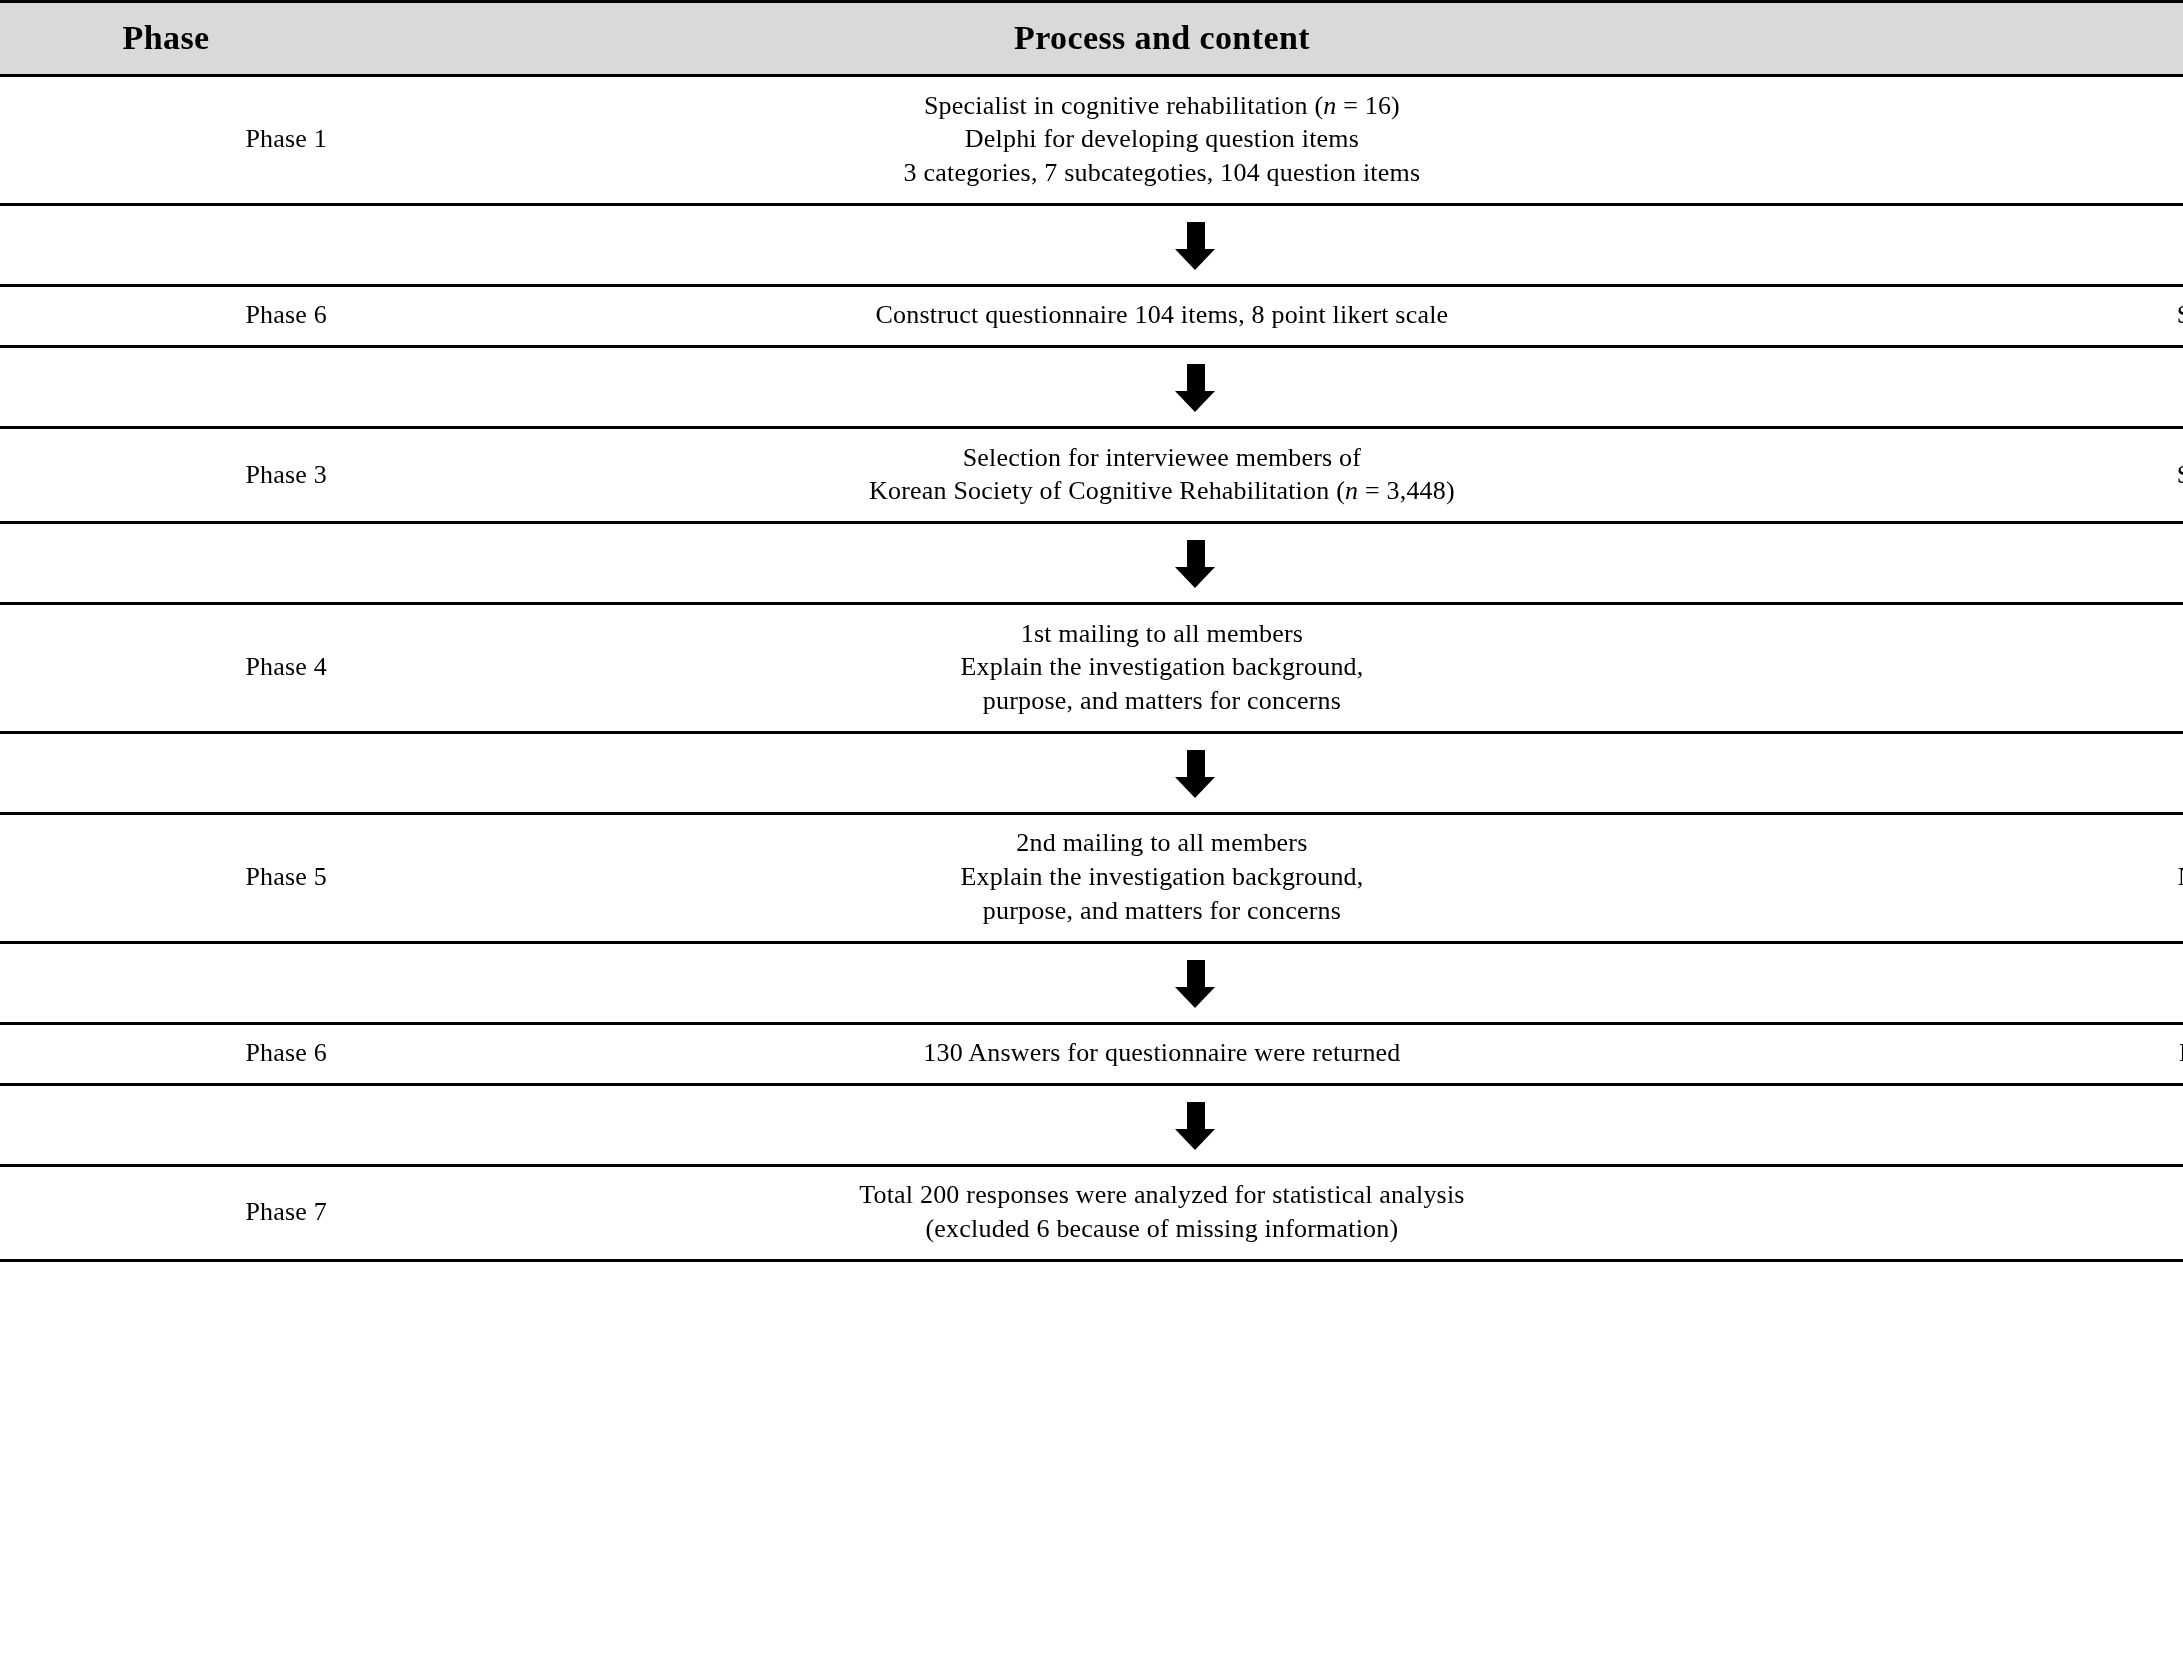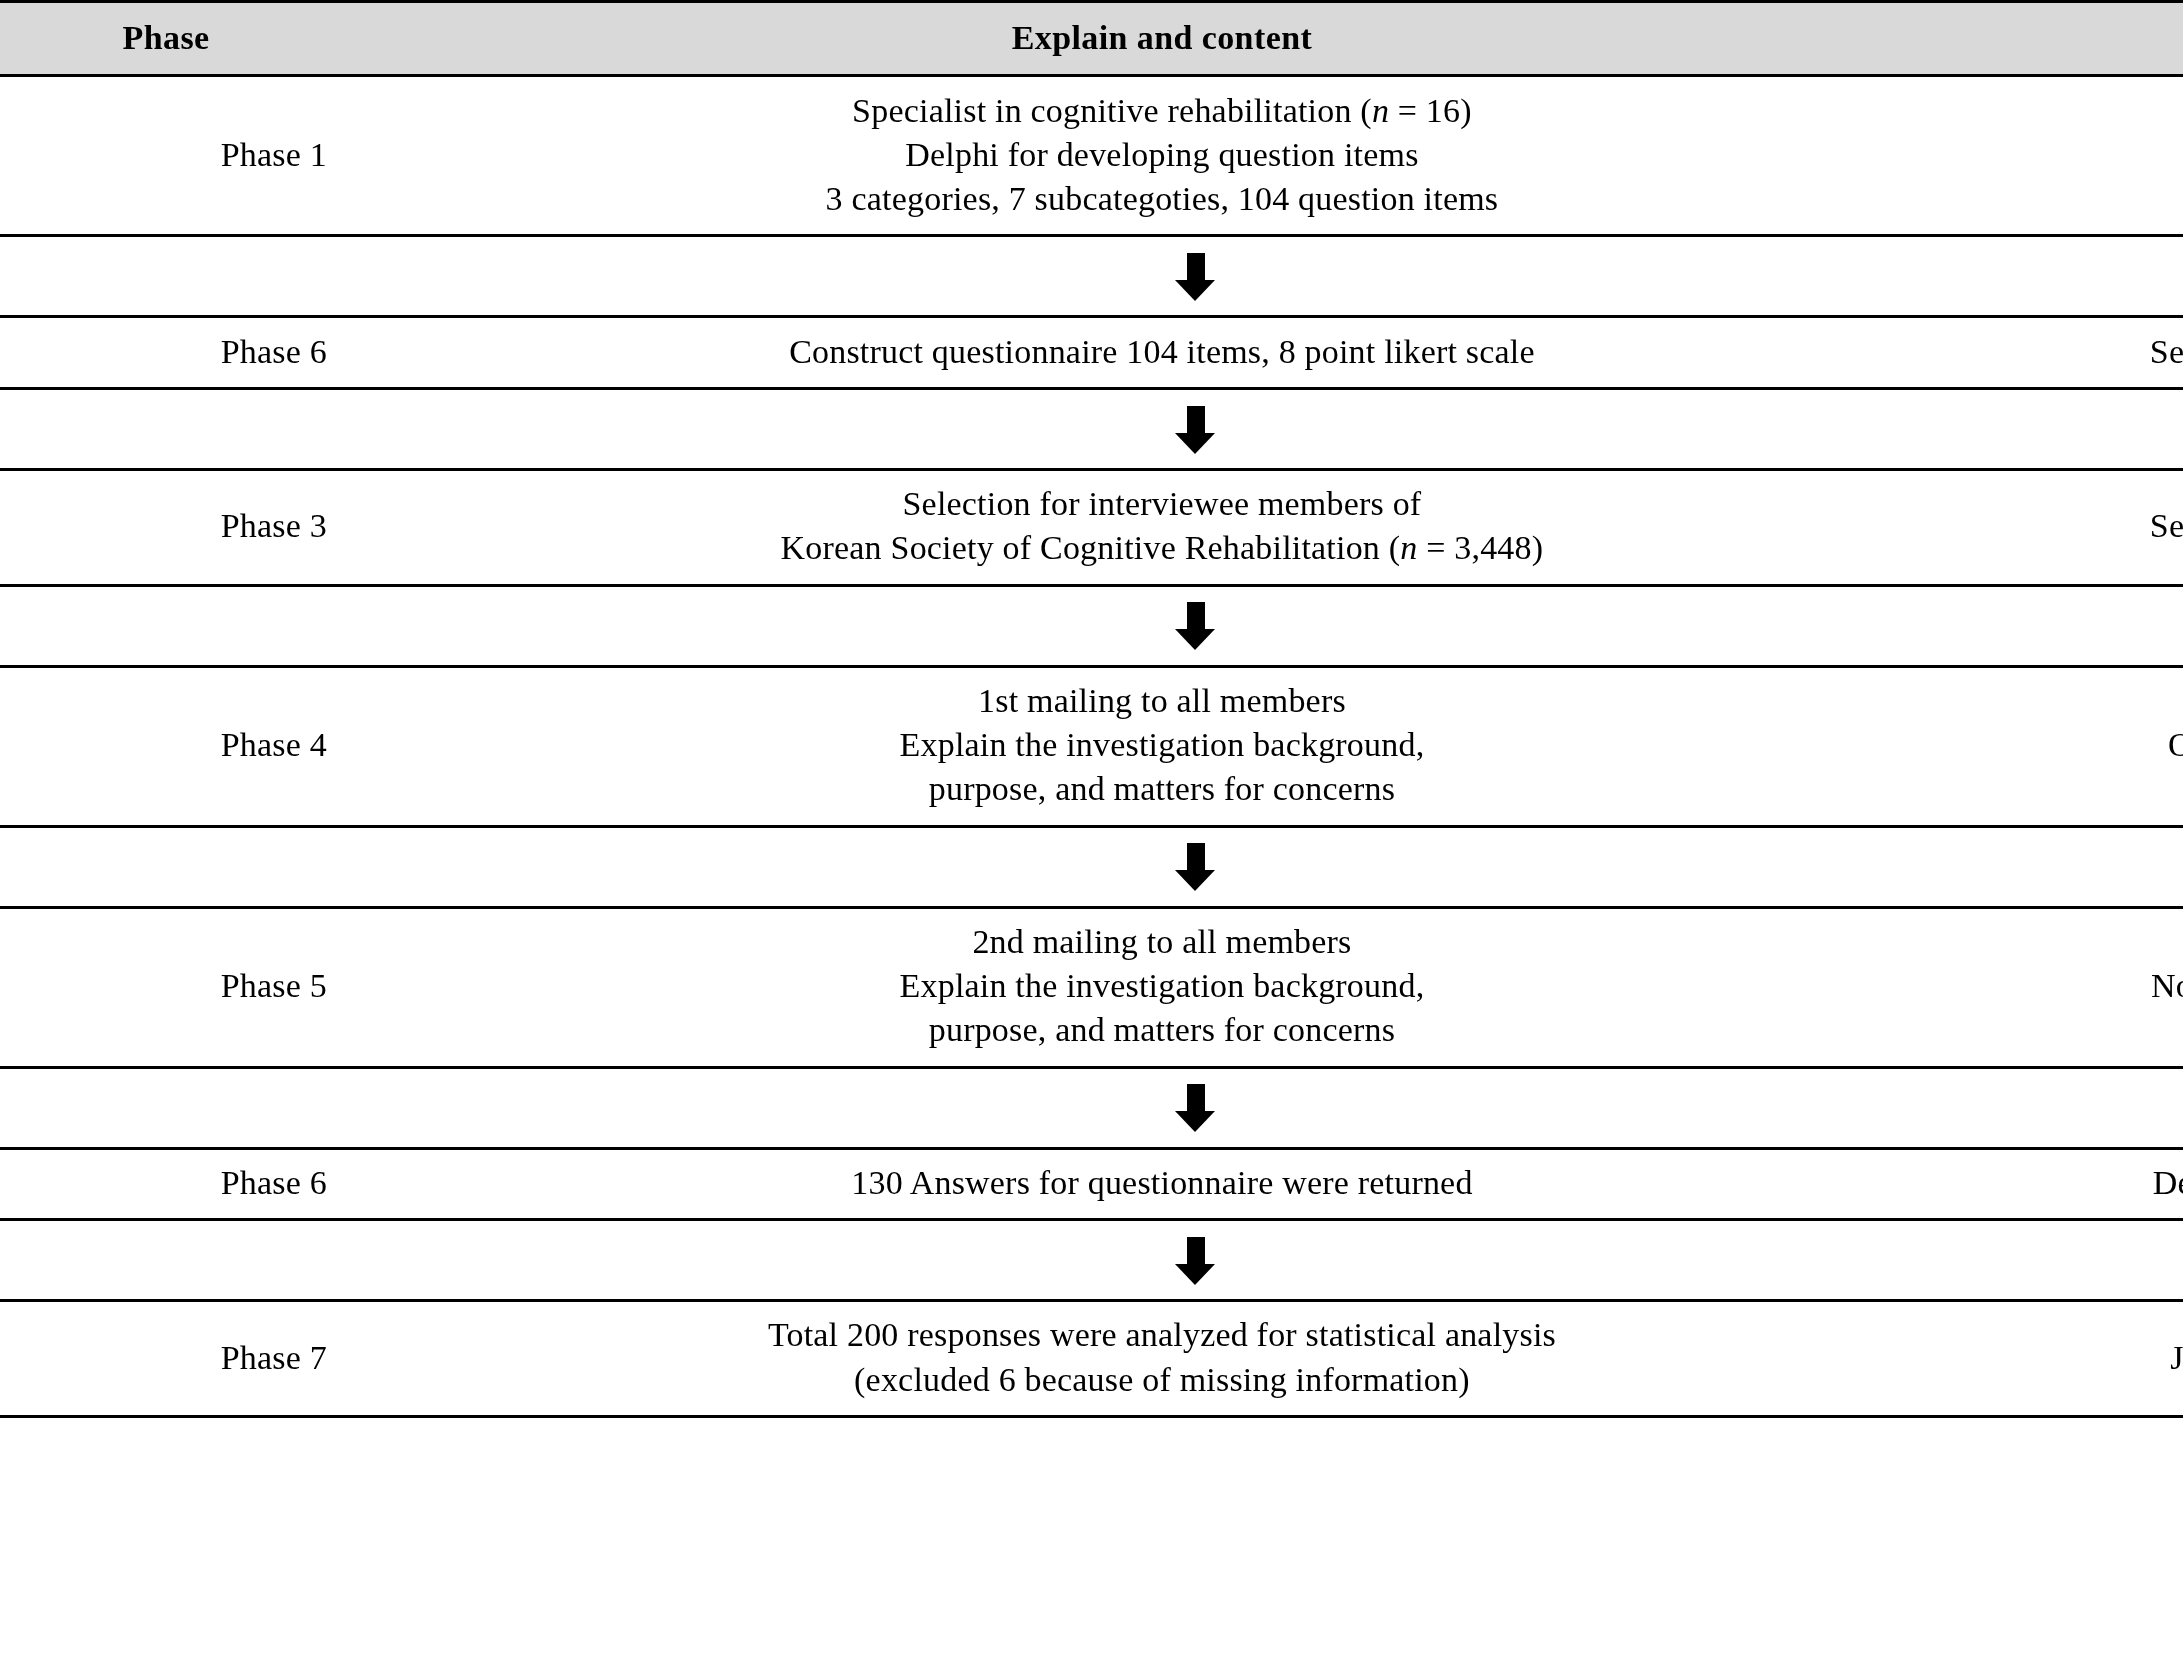--- a/index.html
+++ b/index.html
@@ -46,21 +46,21 @@
     text-align: center;
     vertical-align: middle;
     letter-spacing: 0.4px;
   }
 
   
   tr.phase-row > td {
     border-bottom: 3.1px solid #000000;
     text-align: center;
     vertical-align: middle;
-    font-size: 34px;
+    font-size: 26px;
     line-height: 1.30;
     padding: 11.4px 5.2px 13px 5.2px;
     letter-spacing: 0.2px;
   }
   tr.phase-row > td.cell-phase  { white-space: nowrap; text-align: right; }
   tr.phase-row > td.cell-period { white-space: nowrap; }
   tr.phase-row > td.cell-proc .line { display: block; }
 
   
   tr.arrow-row > td {
@@ -117,21 +117,21 @@
 <div class="table-wrap">
 <table class="flow-table">
   <colgroup>
     <col class="c-phase">
     <col class="c-proc">
     <col class="c-period">
   </colgroup>
   <thead>
     <tr class="header-row">
       <th>Phase</th>
-      <th>Explain and content</th>
+      <th>Process and content</th>
       <th>Period</th>
     </tr>
   </thead>
   <tbody>
 
     <tr class="phase-row">
       <td class="cell-phase">Phase 1</td>
       <td class="cell-proc">
         <span class="line"><span>Specialist in cognitive rehabilitation (</span><span class="ital">n</span><span> = 16)</span></span>
         <span class="line">Delphi for developing question items</span>

